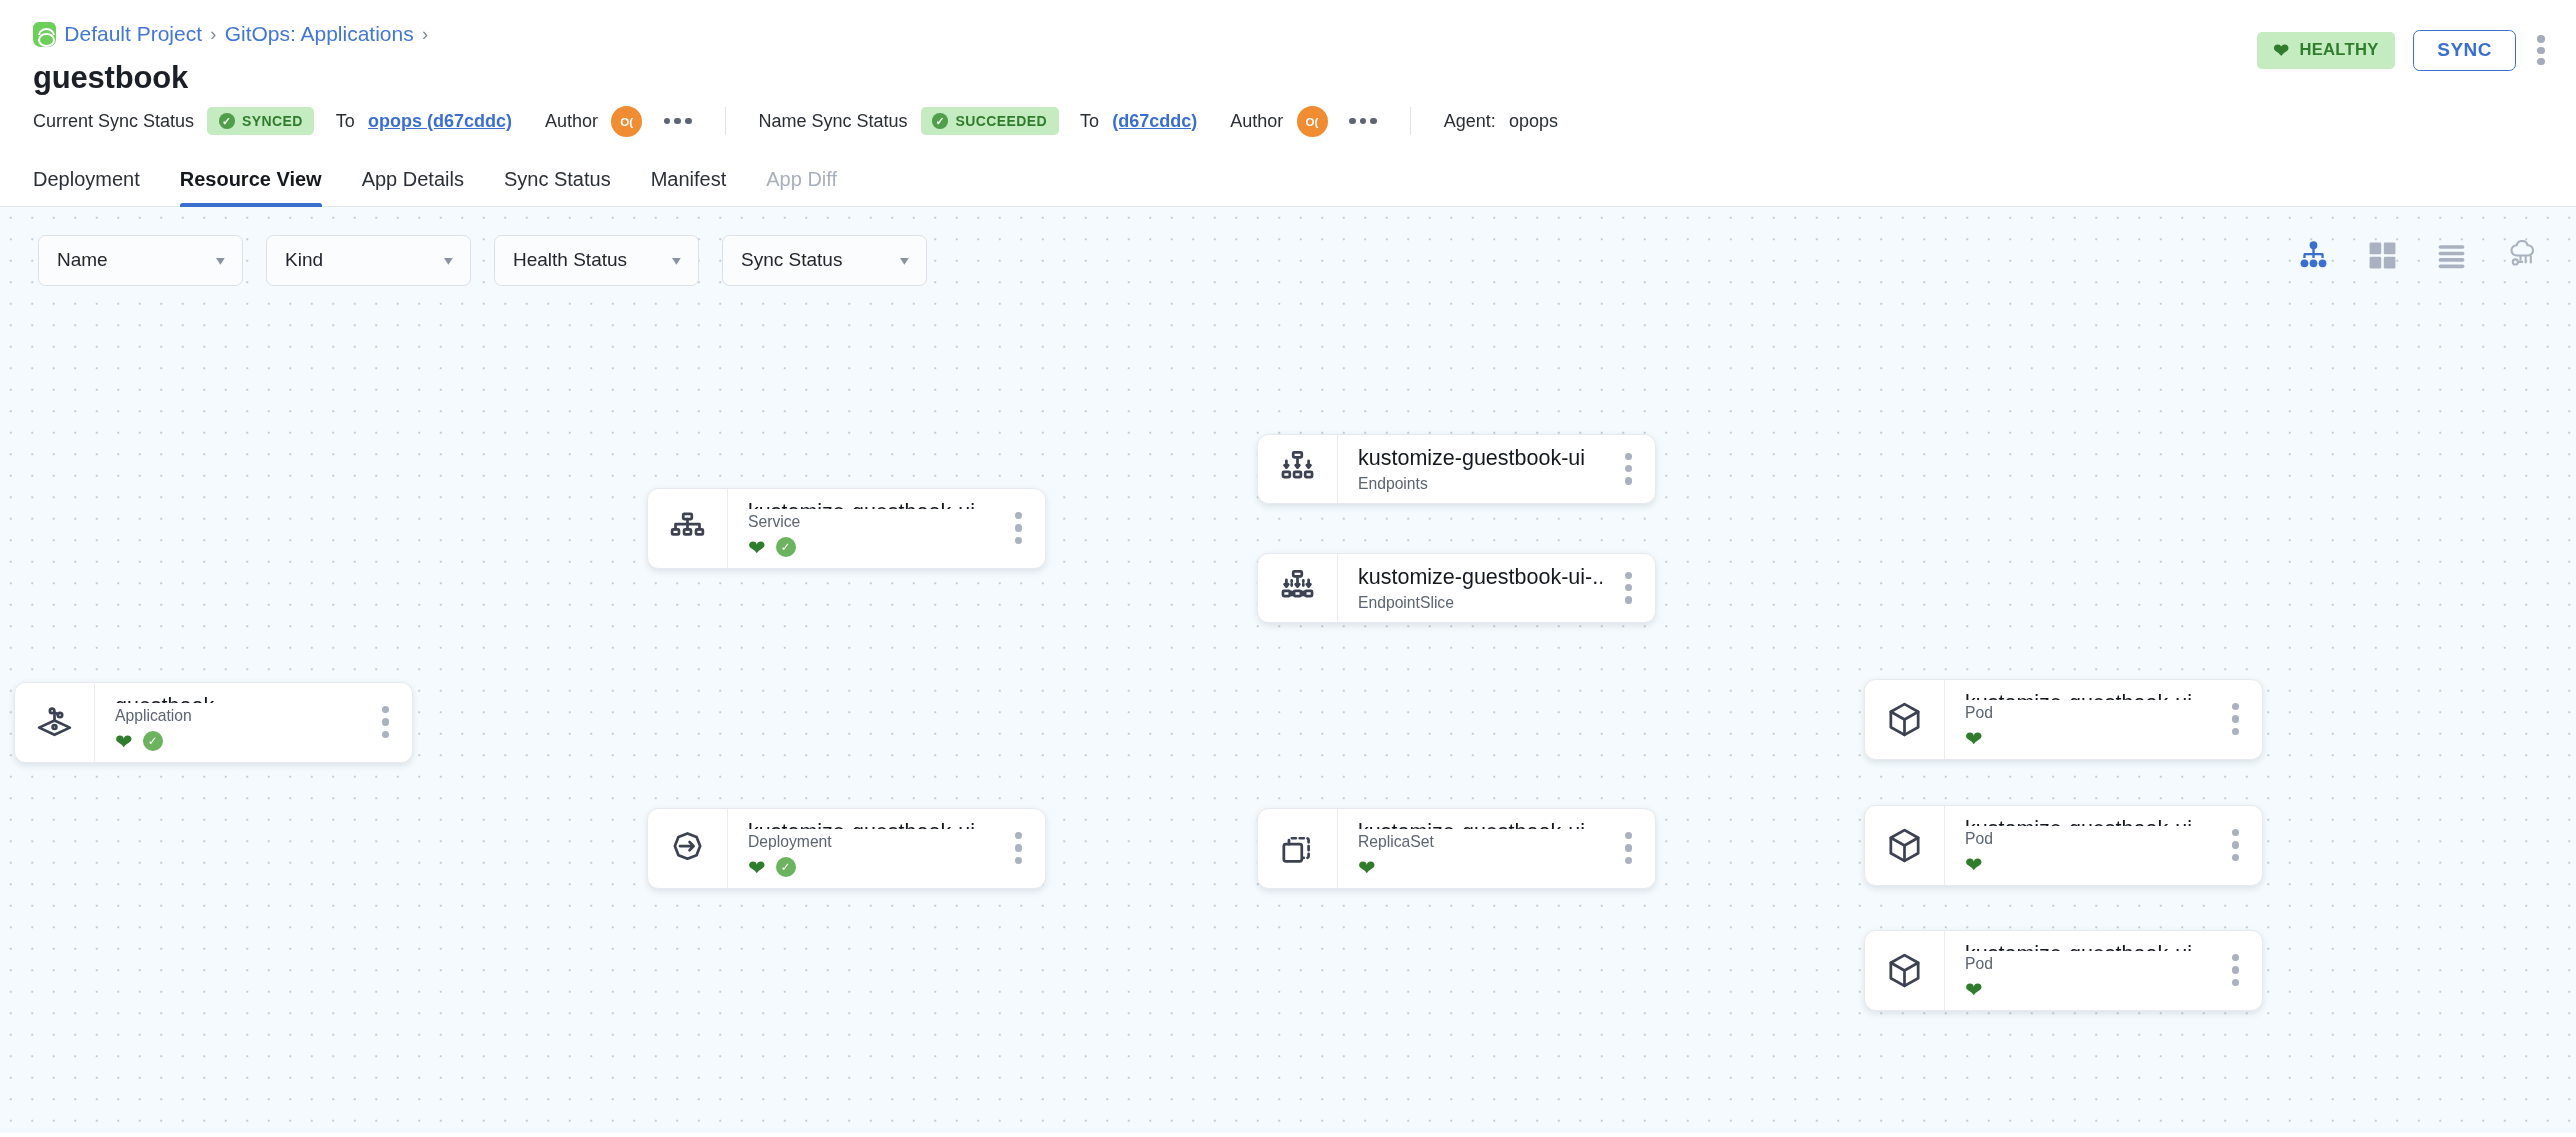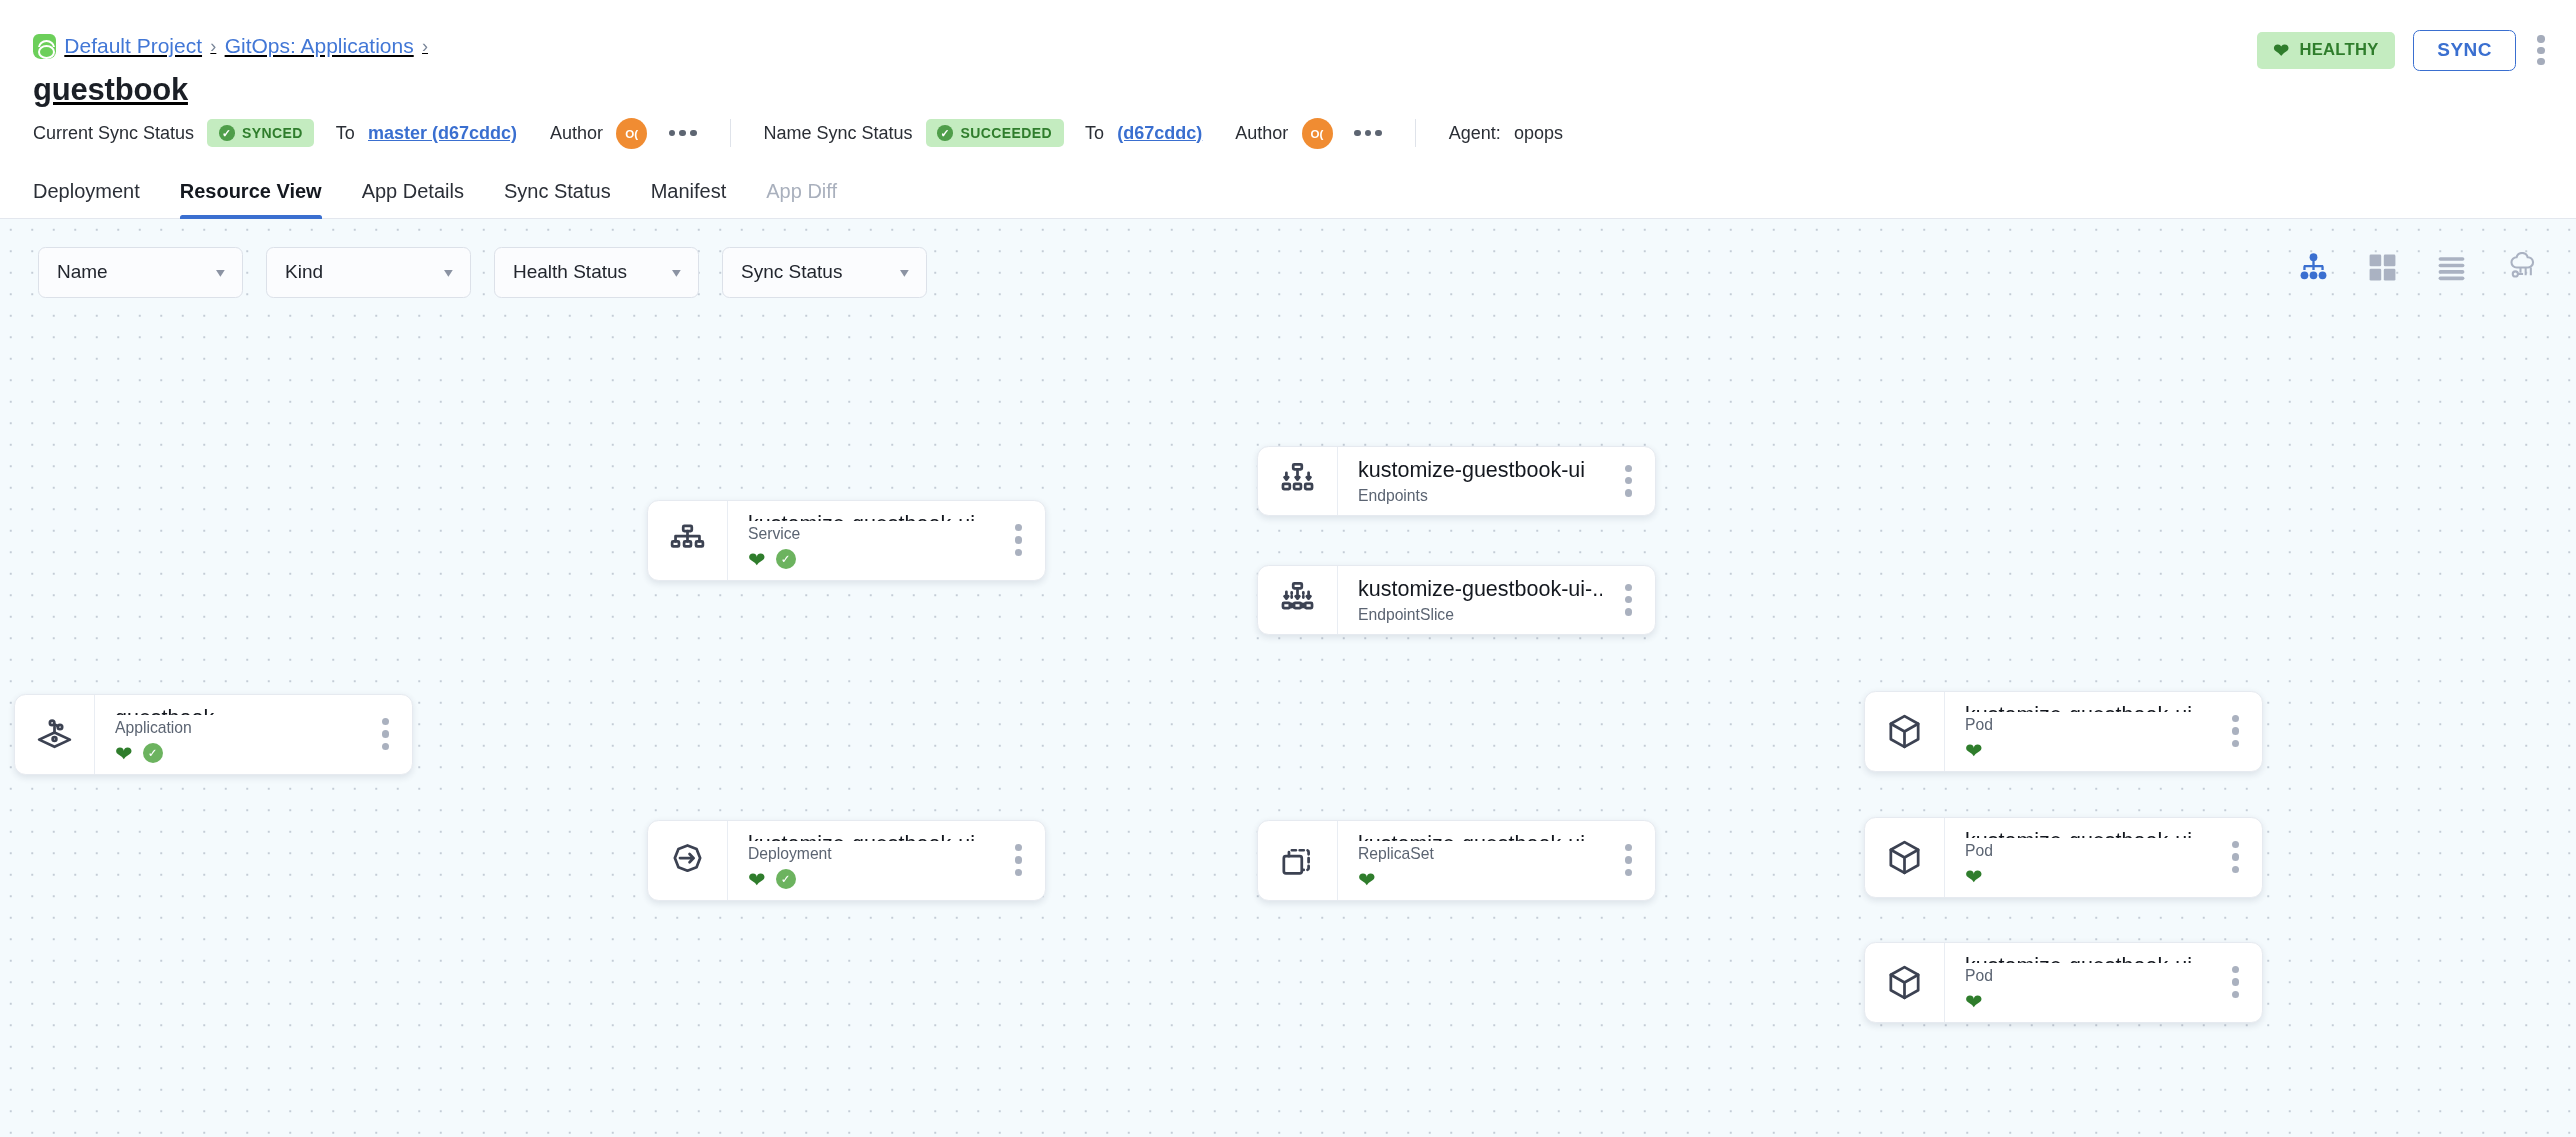--- a/index.html
+++ b/index.html
@@ -4,21 +4,21 @@
 <style>
   * { box-sizing: border-box; margin: 0; padding: 0; }
   html, body {
     width: 2576px; height: 1137px;
     font-family: "Liberation Sans", sans-serif;
     background: #ffffff;
     overflow: hidden;
   }
 
   
-  .app-header { padding: 32px 33px 0 33px; background:#fff; position:relative;text-decoration:underline; }
+  .app-header { padding: 20px 33px 0 33px; background:#fff; position:relative; }
 
   .breadcrumb { display:flex; align-items:center; gap:8.3px; height:28px; font-size:21px; }
   .crumb-logo {
     width:23px; height:25px; flex:0 0 auto;
     background:#6ccf5a; border-radius:5.8px 5.8px 7.4px 7.4px;
     position:relative; display:inline-block;
   }
   .crumb-logo::before{
     content:""; position:absolute; left:5px; top:6.6px; width:13.2px; height:11.6px;
     border:2.1px solid #ffffff; border-radius:50%;
@@ -163,21 +163,21 @@
 <div class="status-strip">
   <span class="st-label">Current Sync Status</span>
   <span class="gap-s"></span>
   <span class="st-pill">
     <span class="check-circle">✓</span>
     <span>SYNCED</span>
   </span>
   <span class="gap-m"></span>
   <span class="st-to">To</span>
   <span class="gap-s"></span>
-  <a class="st-rev" href="#">master (d67cddc)</a>
+  <a class="st-rev" href="#">opops (d67cddc)</a>
   <span class="gap-l"></span>
   <span class="st-label">Author</span>
   <span class="gap-s"></span>
   <span class="avatar">O(</span>
   <span class="gap-m"></span>
   <span class="kebab-h">
       <i></i>
       <i></i>
       <i></i>
     </span>

